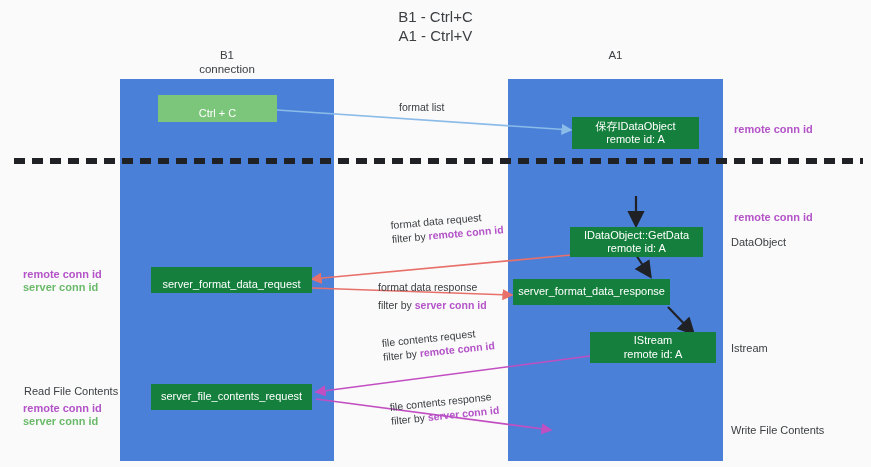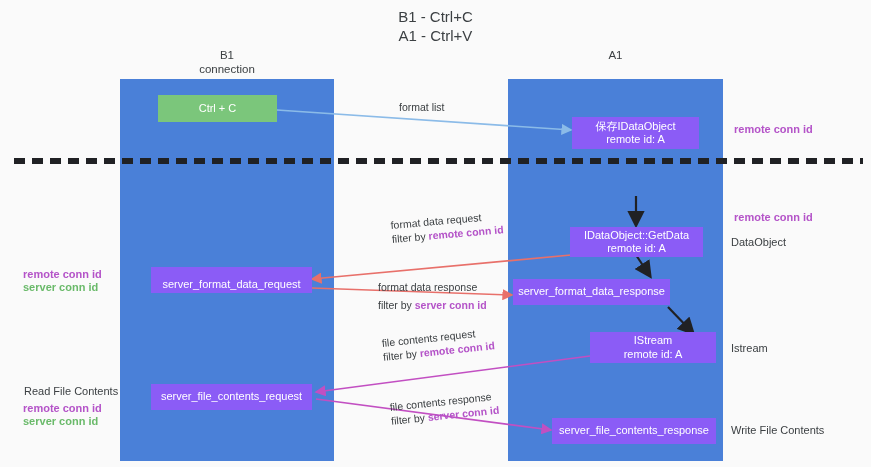--- a/index.html
+++ b/index.html
@@ -56,22 +56,22 @@
     flex-direction: column;
     align-items: center;
     justify-content: center;
     color: #ffffff;
     font-size: 11px;
     line-height: 13.5px;
     text-align: center;
     padding: 2px 4px;
     z-index: 5;
   }
-  .box-green { background: #7bc67b; }
-  .box-orange { background: #8b5cf6; }
+  .box-green { background: #7bc67b; justify-content: flex-end; }
+  .box-orange { background: #15803d; }
 
   
   .side-label {
     font-size: 11px;
     line-height: 13.5px;
     color: #3c4043;
     white-space: nowrap;
   }
   .c-remote { color: #b453c8; font-weight: bold; }
   .c-server { color: #6aba6a; font-weight: bold; }
@@ -180,23 +180,20 @@
 
   <div class="abs box box-orange" style="left:590px; top:332px; width:126px; height:31px;">
     <span>IStream</span>
     <span>remote id: A</span>
   </div>
 
   <div class="abs box box-orange" style="left:151px; top:384px; width:161px; height:26px;">
     <span>server_file_contents_request</span>
   </div>
 
-  <div class="abs box box-orange" style="left:552px; top:418px; width:164px; height:26px;">
-    <span>server_file_contents_response</span>
-  </div>
 
   <div class="abs side-label c-remote" style="left:734px; top:123px;">remote conn id</div>
 
   <div class="abs side-label c-remote" style="left:734px; top:211px;">remote conn id</div>
 
   <div class="abs side-label" style="left:731px; top:236px;">DataObject</div>
 
   <div class="abs side-label" style="left:731px; top:342px;">Istream</div>
 
   <div class="abs side-label" style="left:731px; top:424px;">Write File Contents</div>

